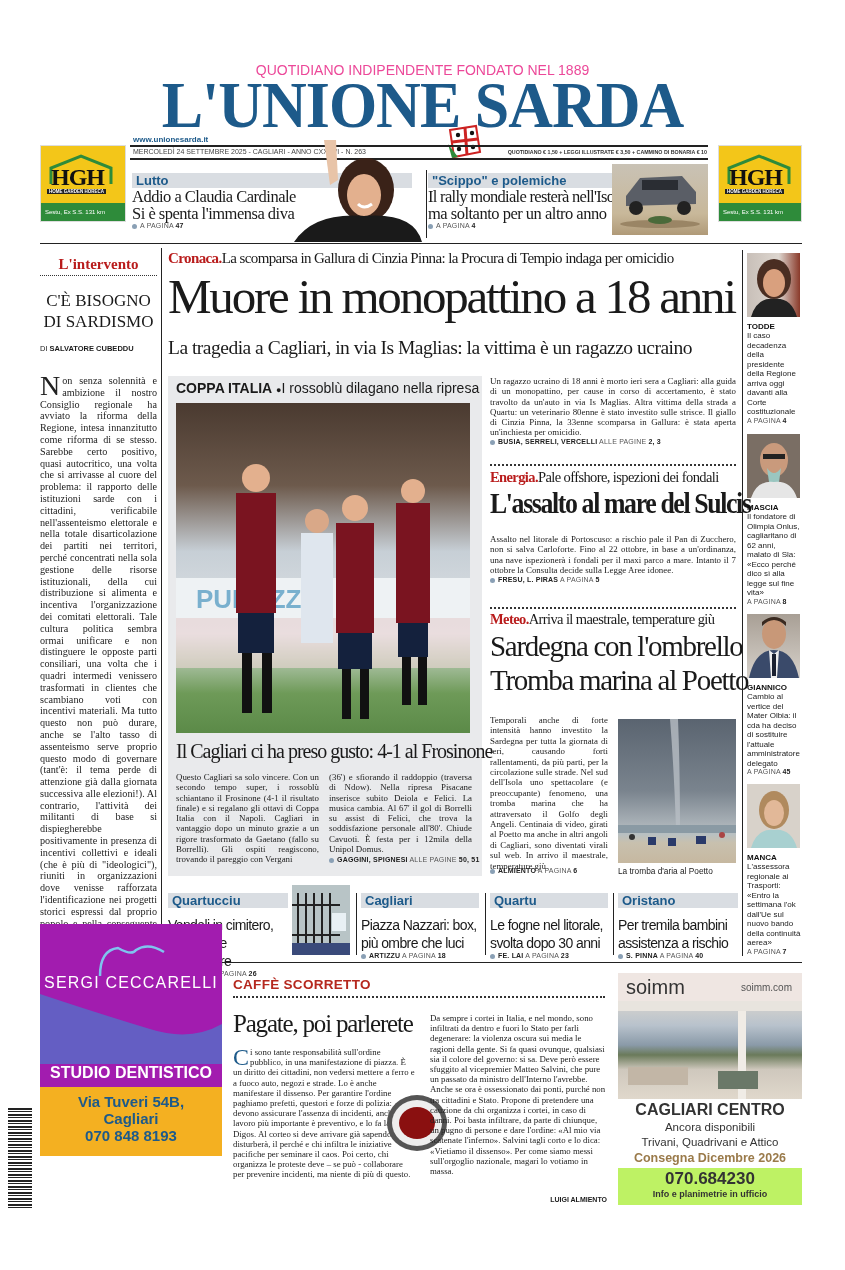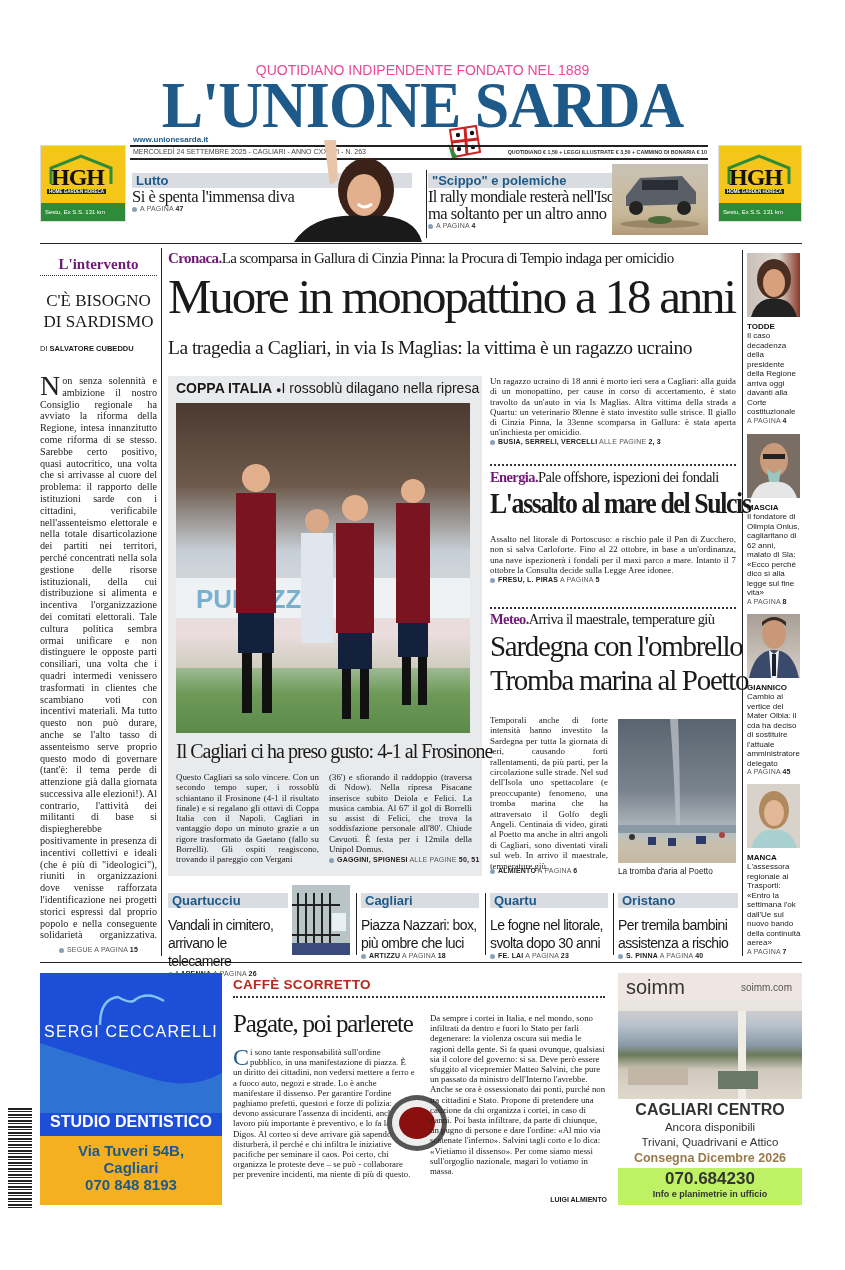--- a/index.html
+++ b/index.html
@@ -1,20 +1,20 @@
 <!DOCTYPE html>
 <html><head>
 <meta charset="utf-8">
 <style>
 *{box-sizing:border-box;margin:0;padding:0}
 body{width:845px;height:1270px;background:#fff;font-family:"Liberation Serif",serif;color:#1a1a1a;position:relative;overflow:hidden}
 .abs{position:absolute}
 .sans{font-family:"Liberation Sans",sans-serif}
 .serif{font-family:"Liberation Serif",serif}
-.blue{color:#701a75}
+.blue{color:#b91c1c}
 .kick{font-family:"Liberation Sans",sans-serif;font-weight:bold;color:#1d5a8a;background:#d9dde2;padding:0 4px;font-size:13px;line-height:15px}
 .ref{font-family:"Liberation Sans",sans-serif;font-size:7px;color:#555;letter-spacing:.2px}
 .ref b{color:#222}
 .dot{display:inline-block;width:5px;height:5px;border-radius:50%;background:#8aa0b5;margin-right:3px;vertical-align:middle}
 .body{font-size:9.3px;line-height:10.6px;text-align:justify;color:#222}
 .rule{background:#222}
 .dotted{border-top:2px dotted #333}
 .photo{overflow:hidden}
 .hgh{background:#f3c619;border:1px solid #ddd}
 .hgh .logo{position:absolute;left:6px;top:8px;width:68px;height:32px}
@@ -60,20 +60,21 @@
   <svg class="logo" viewBox="0 0 68 32">
       <path d="M4 30 L4 14 L34 2 L64 14 L64 30" fill="none" stroke="#2e8b3a" stroke-width="3"></path>
     </svg>
   <div class="txt">HGH</div>
   <div class="sub">HOME GARDEN HORECA</div>
   <div class="bot">Sestu, Ex S.S. 131 km 10.150</div>
 </div>
 
 <div class="abs" style="left:132px;top:173px;width:290px;height:66px">
   <div class="kick" style="width:280px">Lutto</div>
+  <div class="serif" style="font-size:16.5px;line-height:17px;letter-spacing:-.5px">Addio a Claudia Cardinale</div>
   <div class="serif" style="font-size:16.5px;line-height:17px;letter-spacing:-.5px">Si è spenta l'immensa diva</div>
   <div class="ref"><span class="dot"></span><span>A PAGINA</span> <b>47</b></div>
 </div>
 <div class="abs photo" style="left:284px;top:140px;width:140px;height:102px">
   <svg width="140" height="102" viewBox="0 0 140 102">
       <path d="M40 0 L52 0 L54 40 L46 45 Z" fill="#e8c4a8"></path>
       <ellipse cx="82" cy="50" rx="28" ry="32" fill="#3a2218"></ellipse>
       <ellipse cx="80" cy="55" rx="17" ry="21" fill="#e3b08e"></ellipse>
       <path d="M74 64 Q80 70 88 64" stroke="#fff" stroke-width="3" fill="none"></path>
       <path d="M10 102 Q30 72 80 76 Q130 72 138 102 Z" fill="#1a1a1a"></path>
@@ -286,21 +287,21 @@
 <div class="abs rule" style="left:613px;top:893px;width:1px;height:62px"></div>
 <div class="abs short" style="left:618px;top:893px;width:120px">
   <div class="kick">Oristano</div>
   <h3>Per tremila bambini assistenza a rischio</h3>
   <div class="ref"><span class="dot"></span><b>S. PINNA</b> <span>A PAGINA</span> <b>40</b></div>
 </div>
 <div class="abs rule" style="left:40px;top:962px;width:762px;height:1px"></div>
 
 <div class="abs" style="left:8px;top:1108px;width:24px;height:100px;background:repeating-linear-gradient(#222 0 2px,#fff 2px 3px,#222 3px 4px,#fff 4px 6px)"></div>
 
-<div class="abs" style="left:40px;top:973px;width:182px;height:232px;background:#1d4ed8;overflow:hidden">
+<div class="abs" style="left:40px;top:924px;width:182px;height:232px;background:#a21caf;overflow:hidden">
   <svg class="abs" style="left:56px;top:18px" width="72" height="36" viewBox="0 0 72 36">
       <path d="M4 34 Q4 8 22 6 Q36 14 40 8 Q52 0 68 10" fill="none" stroke="#7fc4ee" stroke-width="2.5"></path>
     </svg>
   <svg class="abs" style="left:0;top:60px" width="182" height="80" viewBox="0 0 182 80">
       <path d="M0 10 Q60 30 110 45 Q150 58 182 40 L182 80 L0 80 Z" fill="#3a8ad0" opacity=".6"></path>
     </svg>
   <div class="abs sans" style="left:0;width:182px;top:50px;text-align:center;color:#fff;font-size:16px;letter-spacing:1.2px;font-variant:small-caps">SERGI CECCARELLI</div>
   <div class="abs sans" style="left:0;width:182px;top:140px;text-align:center;color:#fff;font-size:16px;font-weight:bold">STUDIO DENTISTICO</div>
   <div class="abs sans" style="left:0;top:163px;width:182px;height:69px;background:#f4b021;text-align:center;color:#1d5a8a;font-weight:bold;font-size:15px;line-height:17px;padding-top:6px">
     <div>Via Tuveri 54B,</div>

